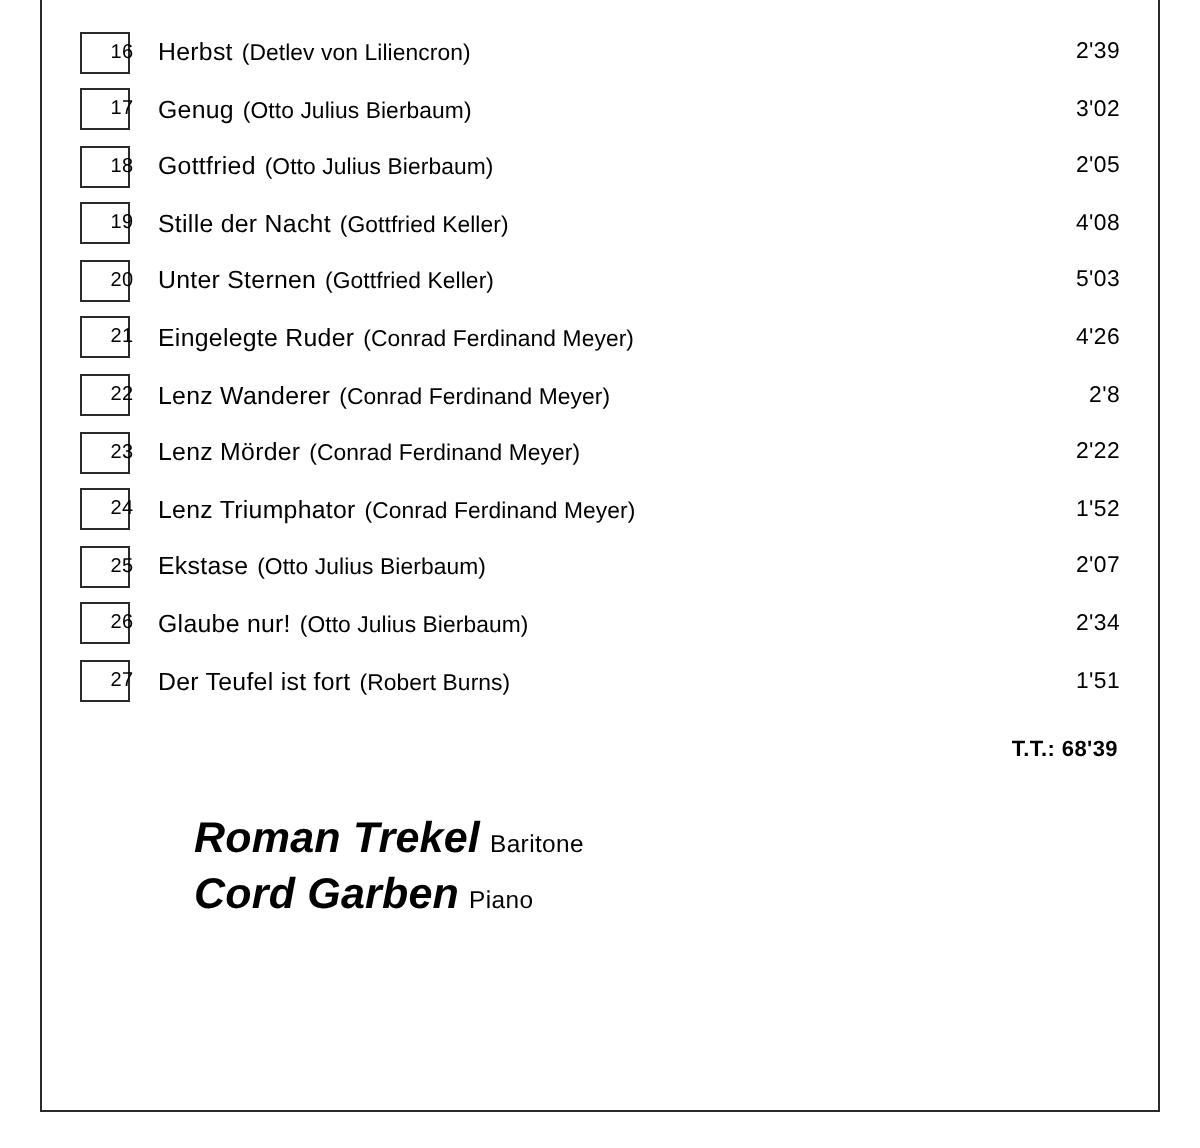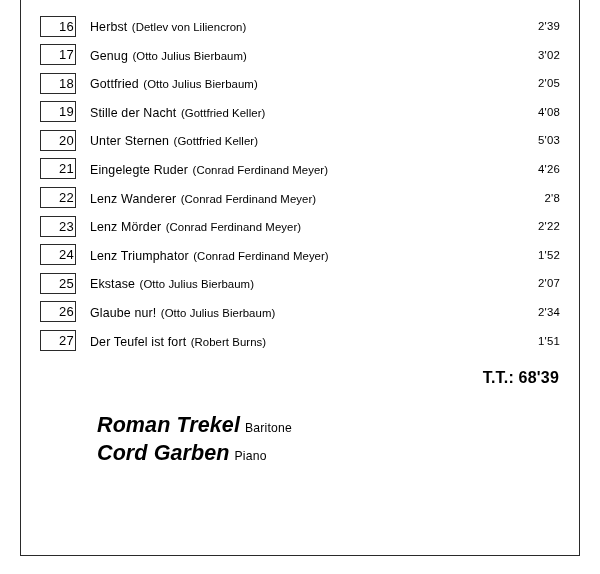--- a/index.html
+++ b/index.html
@@ -36,25 +36,25 @@
     top: 14px;
     width: 520px;
   }
   .track {
     display: flex;
     align-items: center;
     height: 24px;
     margin-bottom: 4.6px;
   }
   .num {
-    width: 36px;
+    width: 25px;
     height: 21px;
     border: 1px solid #2a2a2a;
     box-sizing: border-box;
-    font-size: 13px;
+    font-size: 10px;
     display: flex;
     align-items: center;
     justify-content: center;
     flex: 0 0 auto;
     letter-spacing: 0.2px;
     padding-left: 17px;
   }
   .title-wrap {
     margin-left: 14px;
     flex: 1 1 auto;
@@ -74,21 +74,21 @@
     flex: 0 0 auto;
     font-size: 11.4px;
     text-align: right;
     width: 48px;
     letter-spacing: 0.2px;
   }
   .total {
     margin-top: 16px;
     text-align: right;
     padding-right: 1px;
-    font-size: 16px;
+    font-size: 11px;
     font-weight: bold;
     letter-spacing: 0.2px;
   }
   .performers {
     margin-top: 26px;
     margin-left: 57px;
   }
   .perf-row {
     display: flex;
     align-items: baseline;

